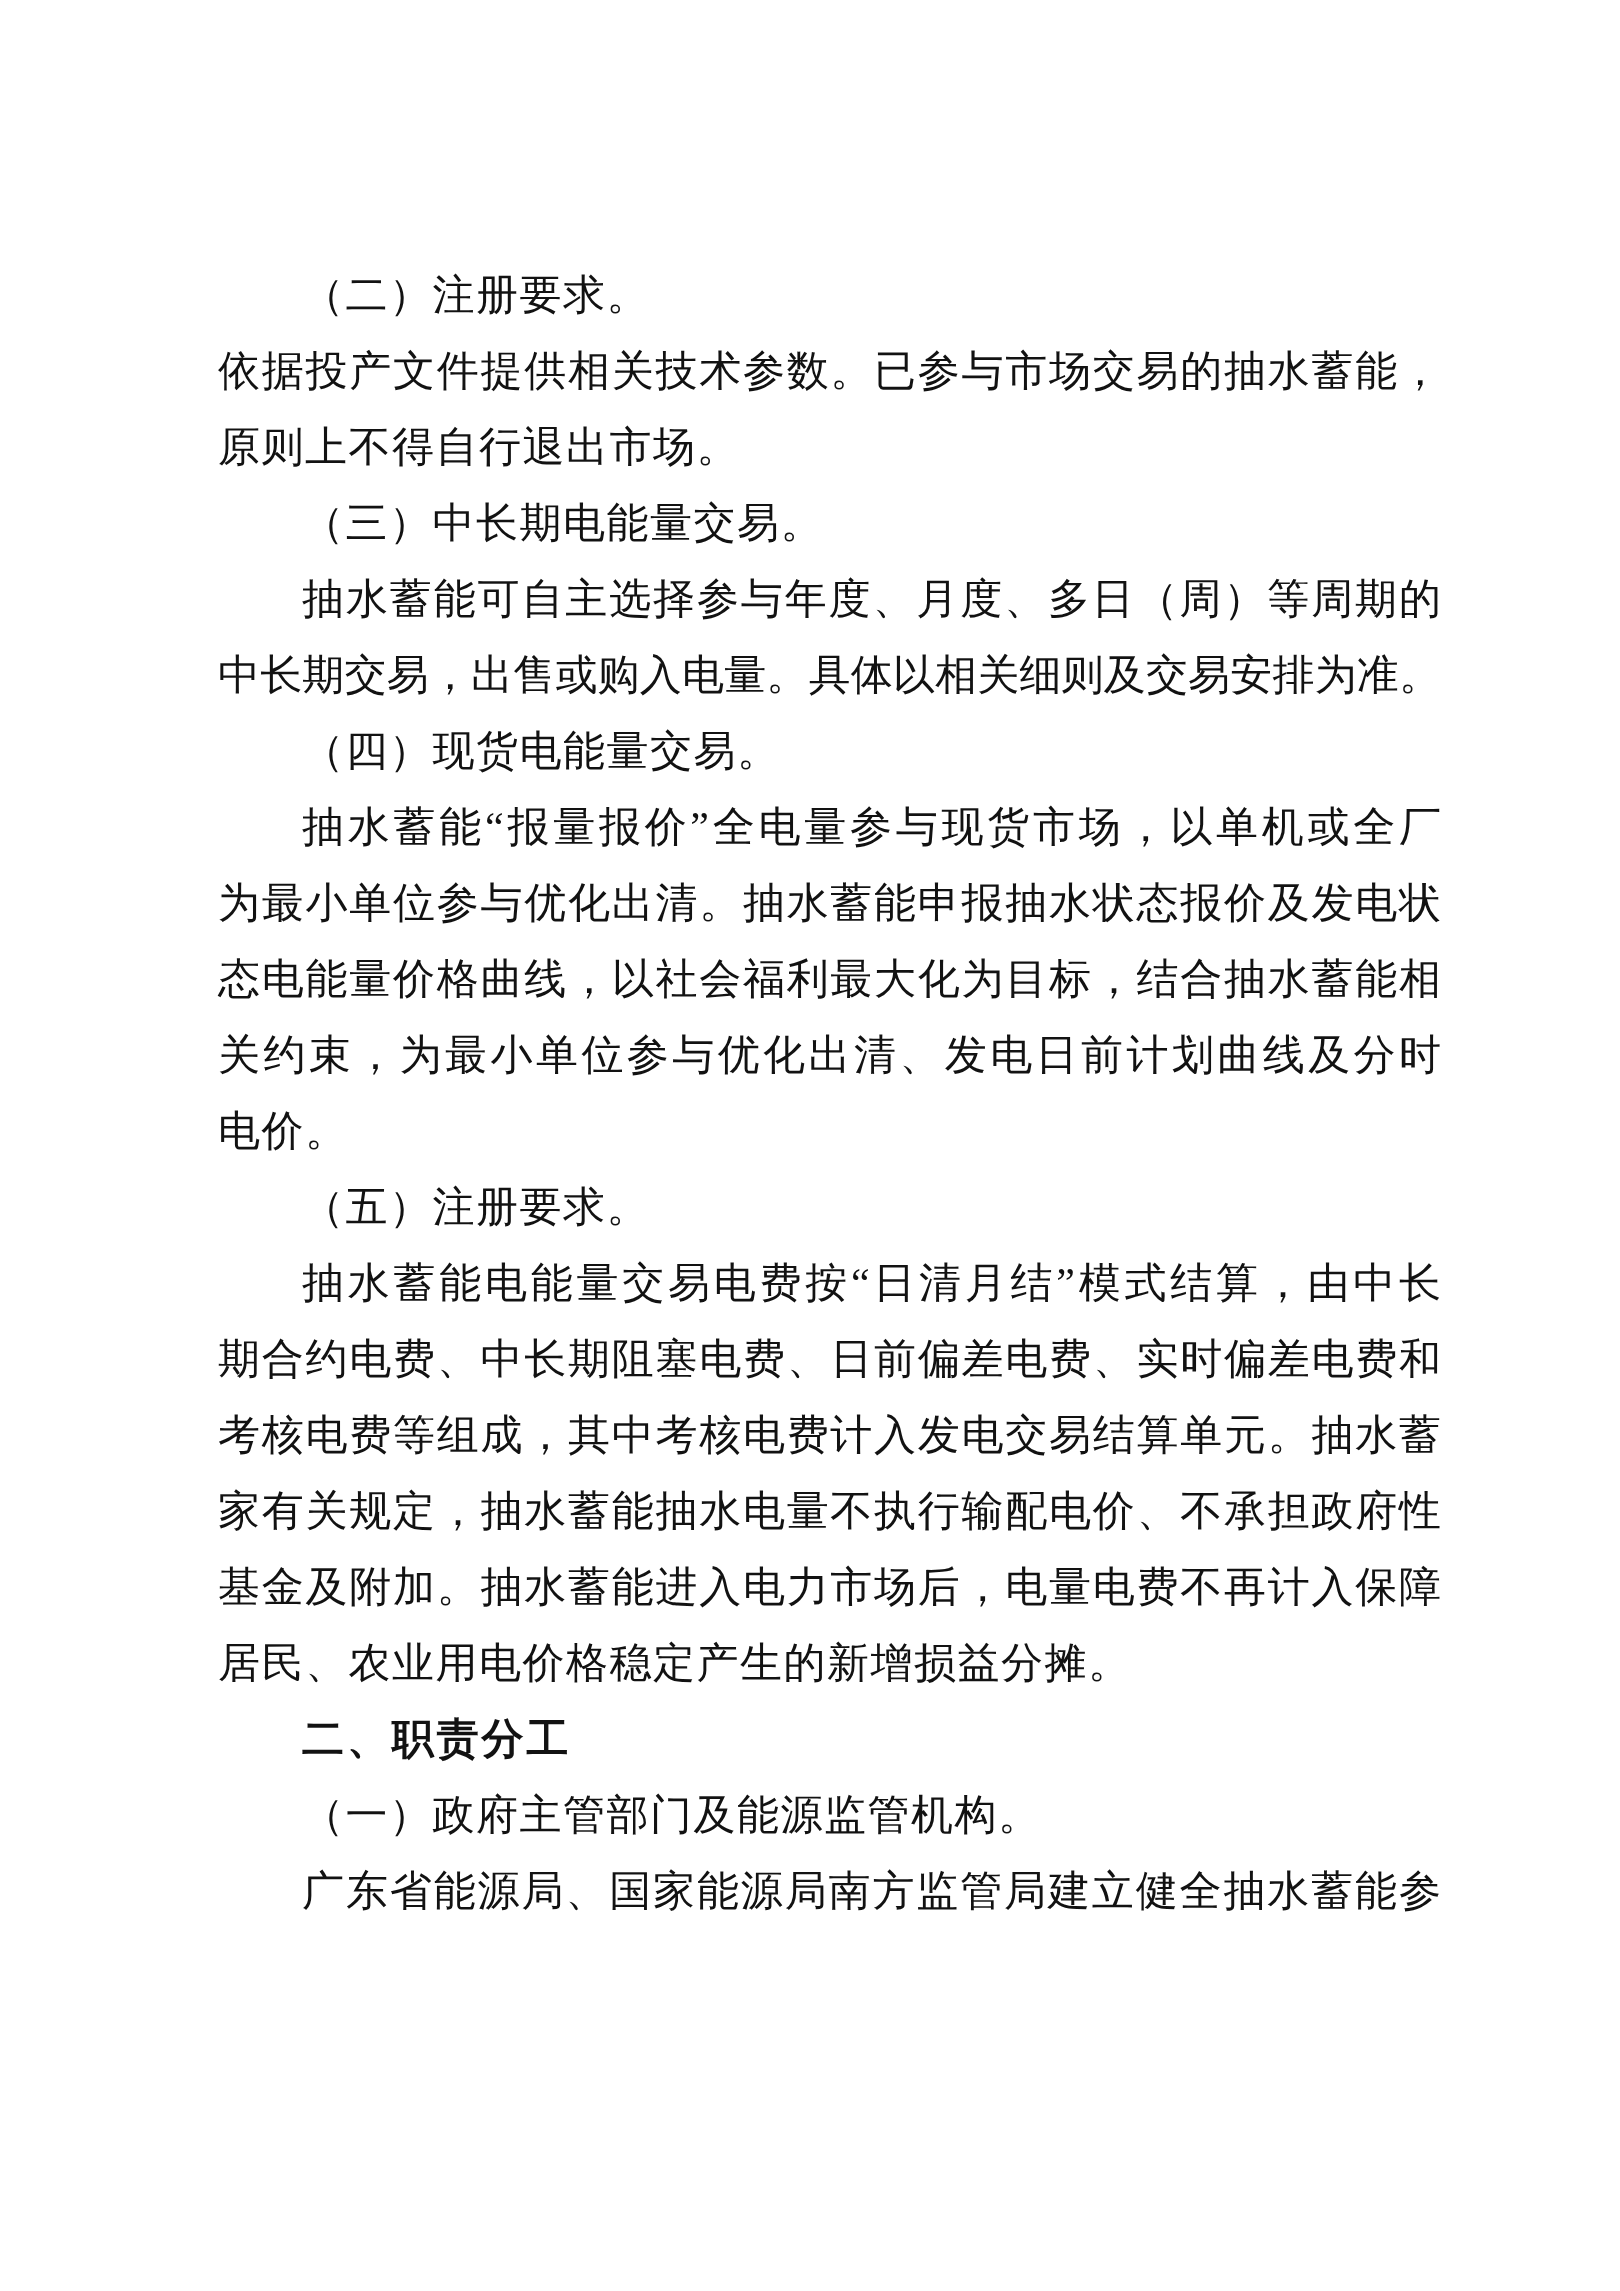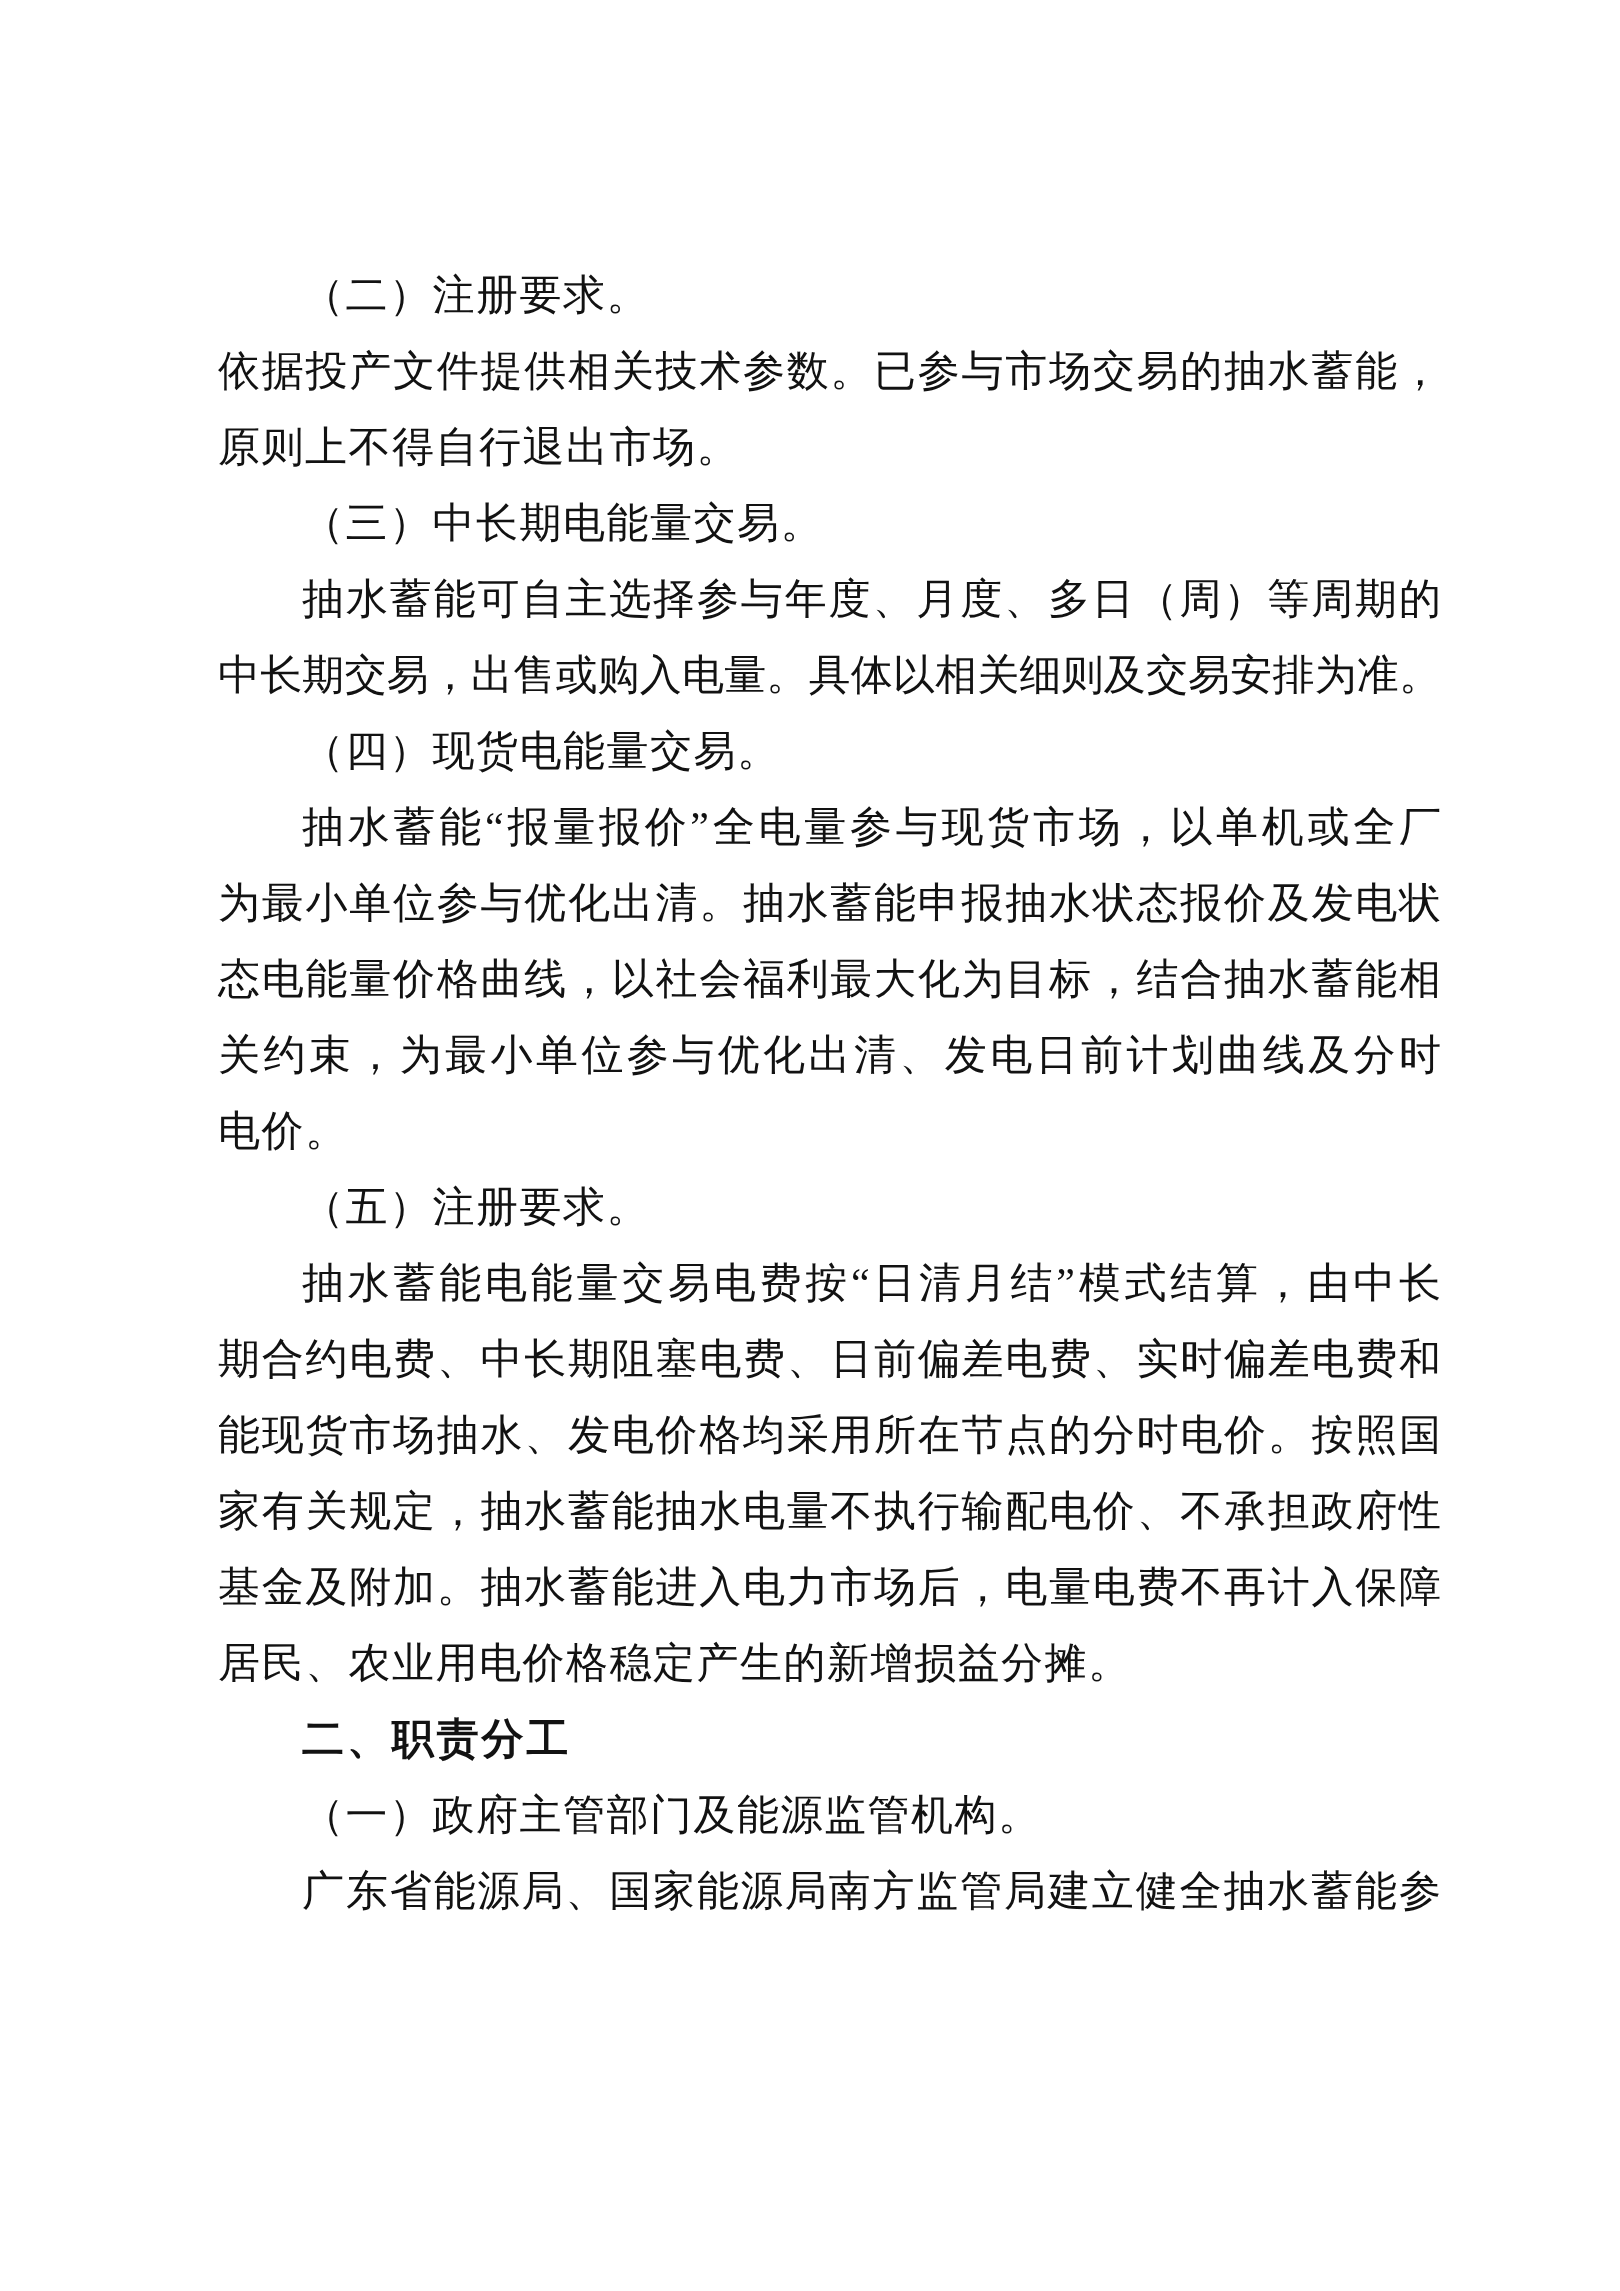--- a/index.html
+++ b/index.html
@@ -80,21 +80,21 @@
     <div class="line p-full">中长期交易，出售或购入电量。具体以相关细则及交易安排为准。</div>
     <div class="line h3">（四）现货电能量交易。</div>
     <div class="line p-start">抽水蓄能“报量报价”全电量参与现货市场，以单机或全厂</div>
     <div class="line p-full">为最小单位参与优化出清。抽水蓄能申报抽水状态报价及发电状</div>
     <div class="line p-full">态电能量价格曲线，以社会福利最大化为目标，结合抽水蓄能相</div>
     <div class="line p-full">关约束，为最小单位参与优化出清、发电日前计划曲线及分时</div>
     <div class="line p-end">电价。</div>
     <div class="line h3">（五）注册要求。</div>
     <div class="line p-start">抽水蓄能电能量交易电费按“日清月结”模式结算，由中长</div>
     <div class="line p-full">期合约电费、中长期阻塞电费、日前偏差电费、实时偏差电费和</div>
-    <div class="line p-full">能现货市场抽水、发电价格均采用所在节点的分时电价。按照国</div>
+    <div class="line p-full">考核电费等组成，其中考核电费计入发电交易结算单元。抽水蓄</div>
     <div class="line p-full">家有关规定，抽水蓄能抽水电量不执行输配电价、不承担政府性</div>
     <div class="line p-full">基金及附加。抽水蓄能进入电力市场后，电量电费不再计入保障</div>
     <div class="line p-end">居民、农业用电价格稳定产生的新增损益分摊。</div>
     <div class="line h2">二、职责分工</div>
     <div class="line h3">（一）政府主管部门及能源监管机构。</div>
     <div class="line p-start">广东省能源局、国家能源局南方监管局建立健全抽水蓄能参</div>
   </div>
 
   <div class="page-number">—2—</div>
 

